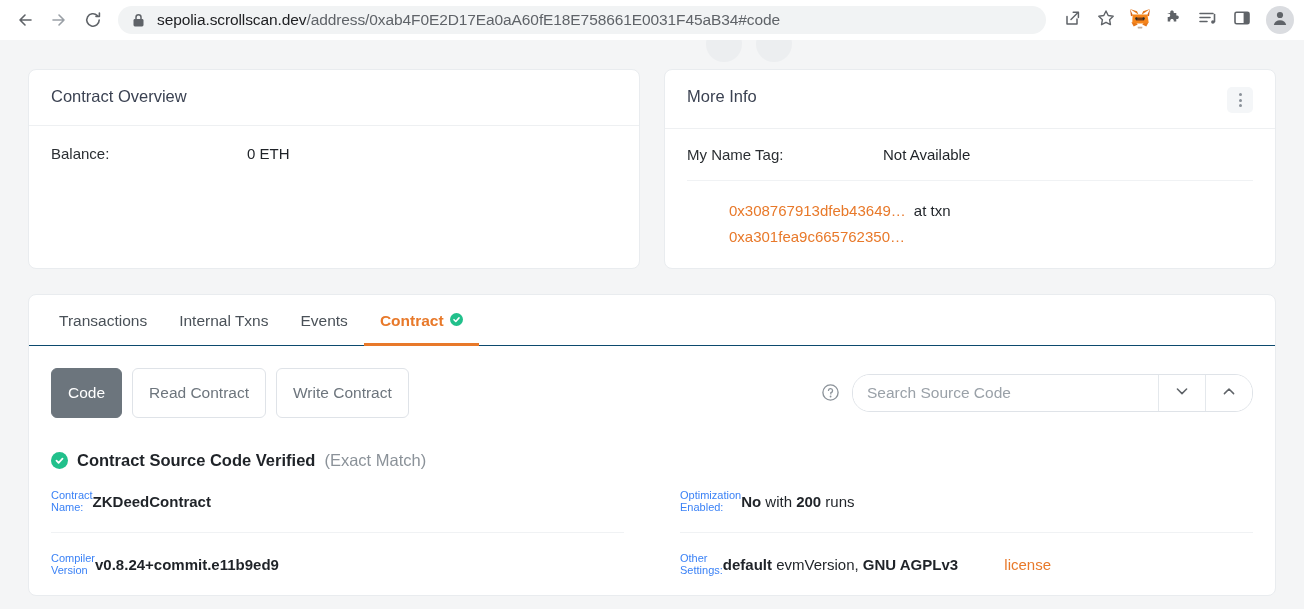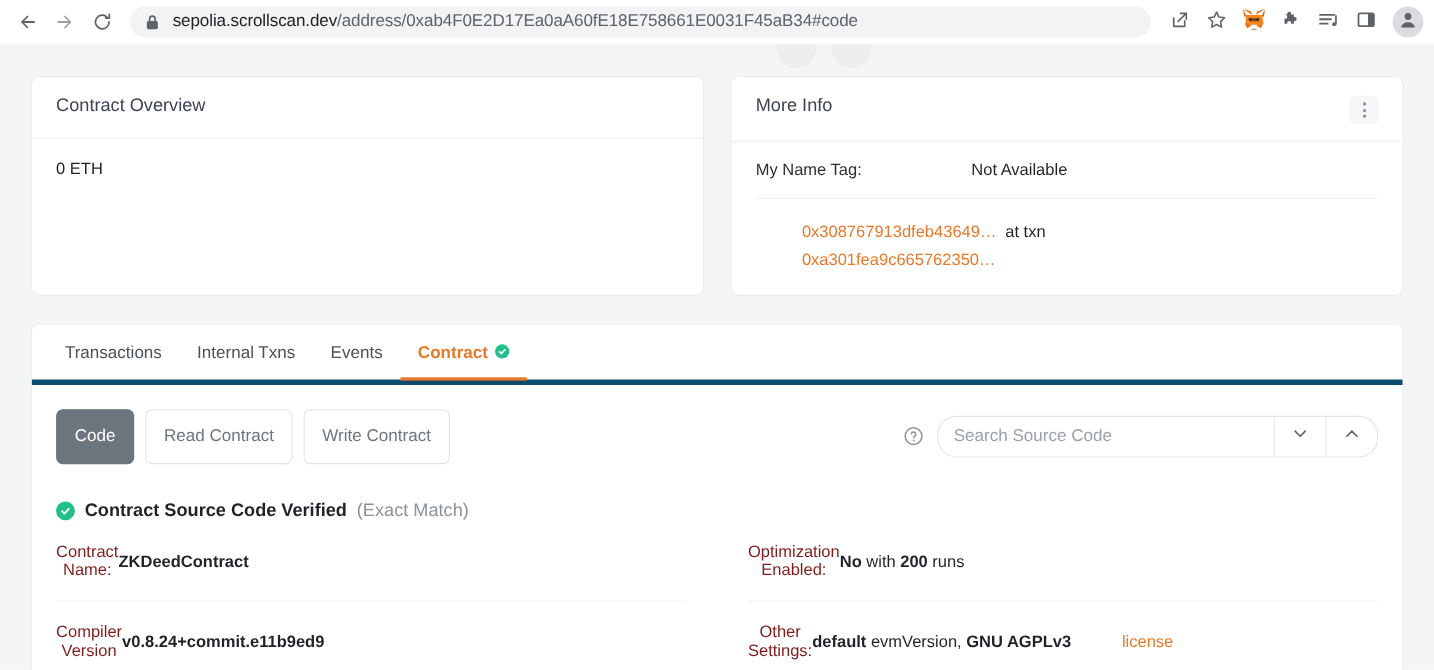--- a/index.html
+++ b/index.html
@@ -174,21 +174,21 @@
     margin-top: 25px;
     background: #ffffff;
     border: 1px solid #e9ecef;
     border-radius: 8px;
   }
 
   .tabs {
     display: flex;
     align-items: stretch;
     padding: 0 14px;
-    border-bottom: 5px solid #0c4a6e;
+    border-bottom: 1px solid #0c4a6e;
     text-align: center;
   }
   .tab {
     padding: 17px 16px 15px 16px;
     font-size: 15.5px;
     color: #4a5158;
     display: flex;
     align-items: center;
     gap: 6px;
     position: relative;
@@ -298,25 +298,24 @@
     gap: 56px;
   }
   .detail-col { flex: 1 1 0; min-width: 0; }
   .detail-row {
     display: flex;
     align-items: center;
     padding: 19px 0;
   }
   .detail-row + .detail-row { border-top: 1px solid #f0f2f4; }
   .detail-label {
-    font-size: 15px;
-    color: #7f1d1d;
+    font-size: 11px;
+    color: #3b82f6;
     flex: 0 0 0;
     width: 196px;
-    text-align: center;
   }
   .detail-value {
     font-size: 15px;
     color: #1f2328;
   }
   .detail-value b { font-weight: bold; }
 </style>
 </head>
 <body>
 
@@ -440,20 +439,21 @@
   <div class="container">
 
     <div class="cards-row">
 
       <div class="card">
         <div class="card-header">
           <div class="card-title">Contract Overview</div>
         </div>
         <div class="card-body ov-body">
           <div class="info-row">
+            <div class="info-label ov-label">Balance:</div>
             <div class="info-value">0 ETH</div>
           </div>
         </div>
       </div>
 
       <div class="card">
         <div class="card-header">
           <div class="card-title">More Info</div>
           <div class="kebab-btn">
             <i></i>

